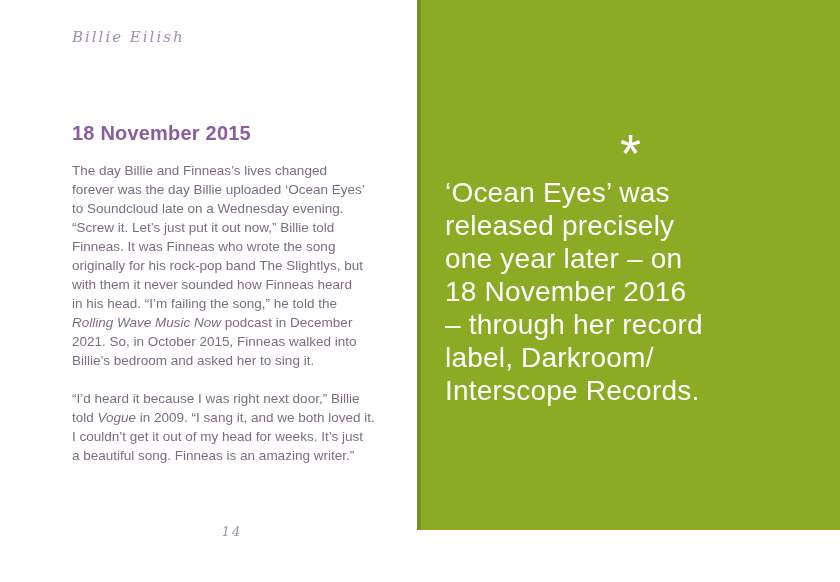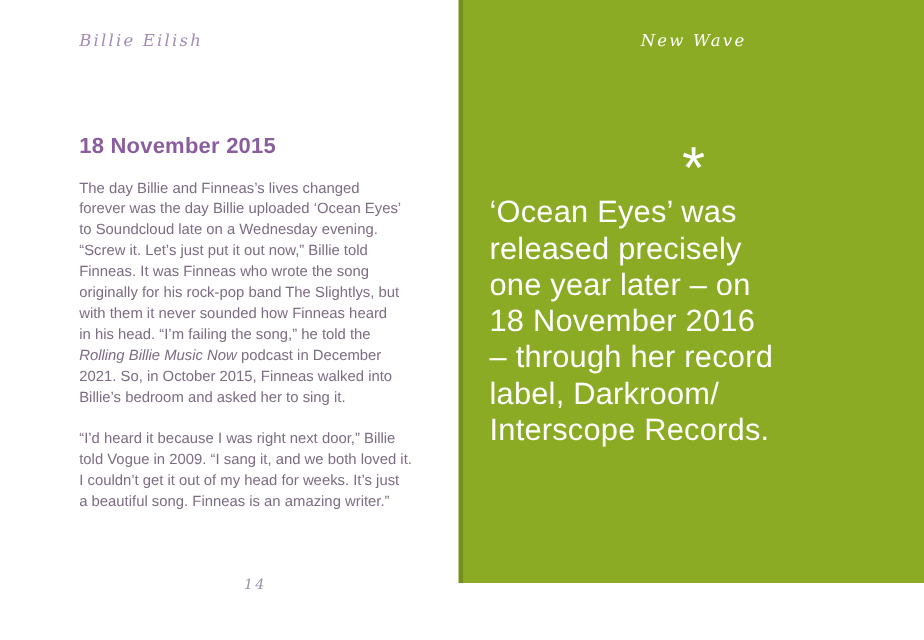--- a/index.html
+++ b/index.html
@@ -46,33 +46,32 @@
     <h1 class="heading">18 November 2015</h1>
     <div class="body-col">
       <p class="para"><span>The day Billie and Finneas’s lives changed
 forever was the day Billie uploaded ‘Ocean Eyes’
 to Soundcloud late on a Wednesday evening.
 “Screw it. Let’s just put it out now,” Billie told
 Finneas. It was Finneas who wrote the song
 originally for his rock-pop band The Slightlys, but
 with them it never sounded how Finneas heard
 in his head. “I’m failing the song,” he told the
-</span><span style="font-style: italic;">Rolling Billie Music Now</span><span> podcast in December
+</span><span style="font-style: italic;">Rolling Wave Music Now</span><span> podcast in December
 2021. So, in October 2015, Finneas walked into
 Billie’s bedroom and asked her to sing it.</span></p>
       <p class="para"><span>“I’d heard it because I was right next door,” Billie
-told </span><span style="">Vogue</span><span> in 2009. “I sang it, and we both loved it.
+told </span><span style="font-style: italic;">Vogue</span><span> in 2009. “I sang it, and we both loved it.
 I couldn’t get it out of my head for weeks. It’s just
 a beautiful song. Finneas is an amazing writer.”</span></p>
     </div>
     <div class="folio script">14</div>
   </section>
 
   <section class="page right">
-    <div class="running-header script">New Wave</div>
     <div class="asterisk">*</div>
     <div class="pull-quote">‘Ocean Eyes’ was
 released precisely
 one year later – on
 18 November 2016
 – through her record
 label, Darkroom/
 Interscope Records.</div>
   </section>
 

